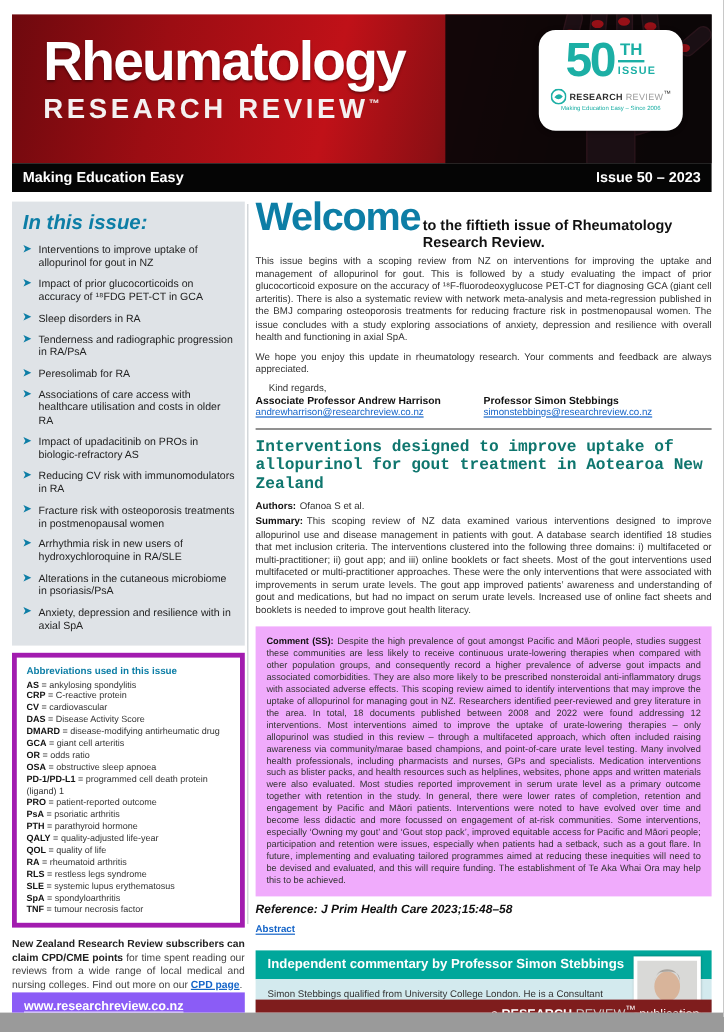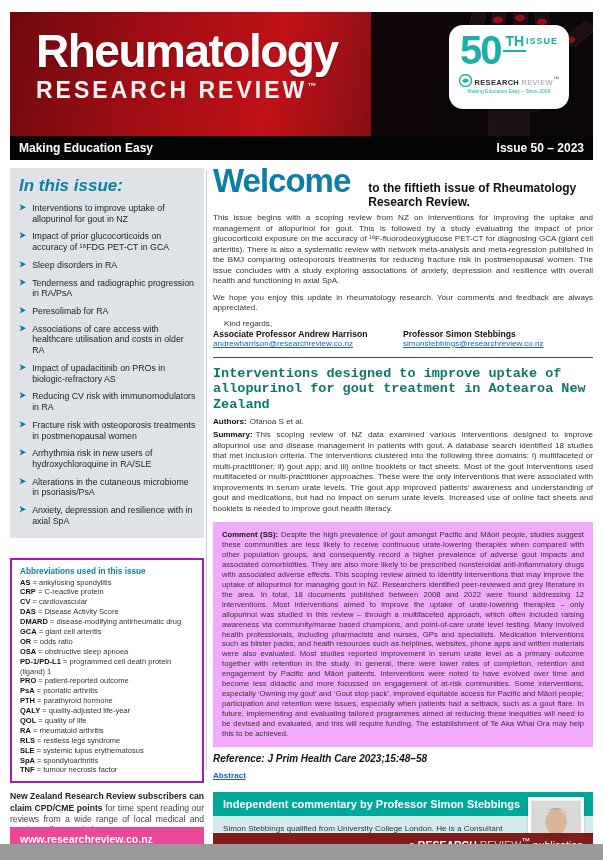--- a/index.html
+++ b/index.html
@@ -12,55 +12,55 @@
     background:linear-gradient(103deg,#6e090e 0%,#9c0d13 22%,#c01118 46%,#8c0f14 62%,#3a0d11 76%,#140a0c 88%,#0b0608 100%); }
   .hand-art { position:absolute; right:-8px; top:-6px; width:230px; height:140px; opacity:.95; }
   .mast-text { position:absolute; left:26px; top:16px; color:#fff; }
   .mast-title { font-size:46px; font-weight:bold; letter-spacing:-1.5px; line-height:1; text-shadow:0 1px 2px rgba(0,0,0,.4); }
   .mast-sub { font-size:23px; font-weight:600; letter-spacing:3px; margin-top:3px; color:#f4f1f1; }
   .mast-sub sup { font-size:9px; letter-spacing:0; }
   .badge { position:absolute; right:24px; top:13px; width:120px; height:84px; background:#fff; border-radius:14px;
     padding:7px 8px 4px; text-align:center; box-shadow:0 1px 4px rgba(0,0,0,.45); }
   .badge-row { display:flex; justify-content:center; align-items:flex-start; gap:3px; }
   .badge-num { font-size:40px; font-weight:bold; color:#1cafa5; line-height:.92; letter-spacing:-2px; }
-  .badge-side { display:flex; flex-direction:row; align-items:flex-start; margin-top:2px; }
+  .badge-side { display:flex; flex-direction:column; align-items:flex-start; margin-top:2px; }
   .badge-th { font-size:14px; font-weight:bold; color:#1cafa5; border-bottom:2px solid #1cafa5; line-height:1.1; padding:0 2px 1px; }
   .badge-issue { font-size:9px; font-weight:bold; color:#1cafa5; letter-spacing:1px; margin-top:2px; }
   .badge-logo { display:flex; align-items:center; justify-content:center; gap:3px; margin-top:5px; }
   .badge-logo-name { font-size:7.5px; color:#3c3c3c; letter-spacing:.3px; }
   .badge-logo-name b { color:#2e2e2e; }
   .badge-logo-name .lt { color:#9a9a9a; }
   .badge-tagline { font-size:5px; color:#1cafa5; margin-top:1px; }
 
   
   .topbar { position:absolute; left:10px; right:10px; top:136px; height:24px; background:#050505; color:#fff;
     display:flex; justify-content:space-between; align-items:center; padding:0 9px; font-size:12px; font-weight:bold; }
 
   
   .sidebar { position:absolute; left:10px; top:168px; width:194px; }
   .col-divider { position:absolute; left:206px; top:170px; width:1px; height:600px; background:#c9ced2; }
   .issue-box { background:#dfe3e7; padding:8px 8px 4px 9px; }
   .issue-box h2 { color:#0d7ea6; font-size:17px; font-weight:bold; margin-bottom:7px;font-style:italic; }
   .issue-list { list-style:none; }
   .issue-list li { display:flex; gap:6px; margin-bottom:7px; font-size:8.8px; line-height:1.22; color:#222; }
   .issue-list .arrow { color:#0d7ea6; font-weight:bold; font-size:8.5px; line-height:1.1; flex:0 0 auto; }
-  .abbr-box { border:2px solid #a21caf; background:#fff; margin-top:20px; padding:7px 7px 6px 8px; }
+  .abbr-box { border:4px solid #a21caf; background:#fff; margin-top:6px; padding:7px 7px 6px 8px; }
   .abbr-box h3 { color:#0d7ea6; font-size:8.2px; font-weight:bold; margin-bottom:2px; }
   .abbr-row { font-size:7.5px; color:#333; line-height:1.32; }
   .abbr-row b { color:#111; }
   .cpd-note { margin-top:8px; font-size:8.6px; line-height:1.3; color:#444; text-align:justify; }
   .cpd-note b { color:#222; }
   .link { color:#1464c8; text-decoration:underline; font-weight:bold; cursor:pointer; }
-  .url-bar { position:absolute; left:10px; top:827px; width:194px; height:23px; background:#ec4899; color:#fff;
+  .url-bar { position:absolute; left:10px; top:827px; width:194px; height:23px; background:#8b5cf6; color:#fff;
     display:flex; align-items:center; padding-left:10px; font-size:10.5px; font-weight:bold; }
   .url-bar span { text-decoration:underline; cursor:pointer; }
 
   
   .main { position:absolute; left:213px; top:164px; width:380px; }
-  .welcome-head { display:flex; align-items:baseline; gap:18px; }
+  .welcome-head { display:flex; align-items:baseline; gap:2px; }
   .welcome-word { color:#0d7ea6; font-size:33px; font-weight:bold; letter-spacing:-1px; line-height:1; }
   .welcome-sub { font-size:12px; font-weight:bold; color:#111; }
   .para { font-size:8.1px; line-height:1.3; color:#333; text-align:justify; margin-top:4px; }
   .thanks { margin-top:6px; }
   .signoff { margin-top:5px; font-size:8.1px; color:#333;padding-left:11px; }
   .signers { display:flex; margin-top:1px; }
   .signer { width:50%; }
   .signer-name { font-size:8.6px; font-weight:bold; color:#111; }
   .signer-email { font-size:8.1px; color:#1464c8; text-decoration:underline; cursor:pointer; }
   .divider { border:none; border-top:1px solid #4a4a4a; margin:9px 0 8px; }

